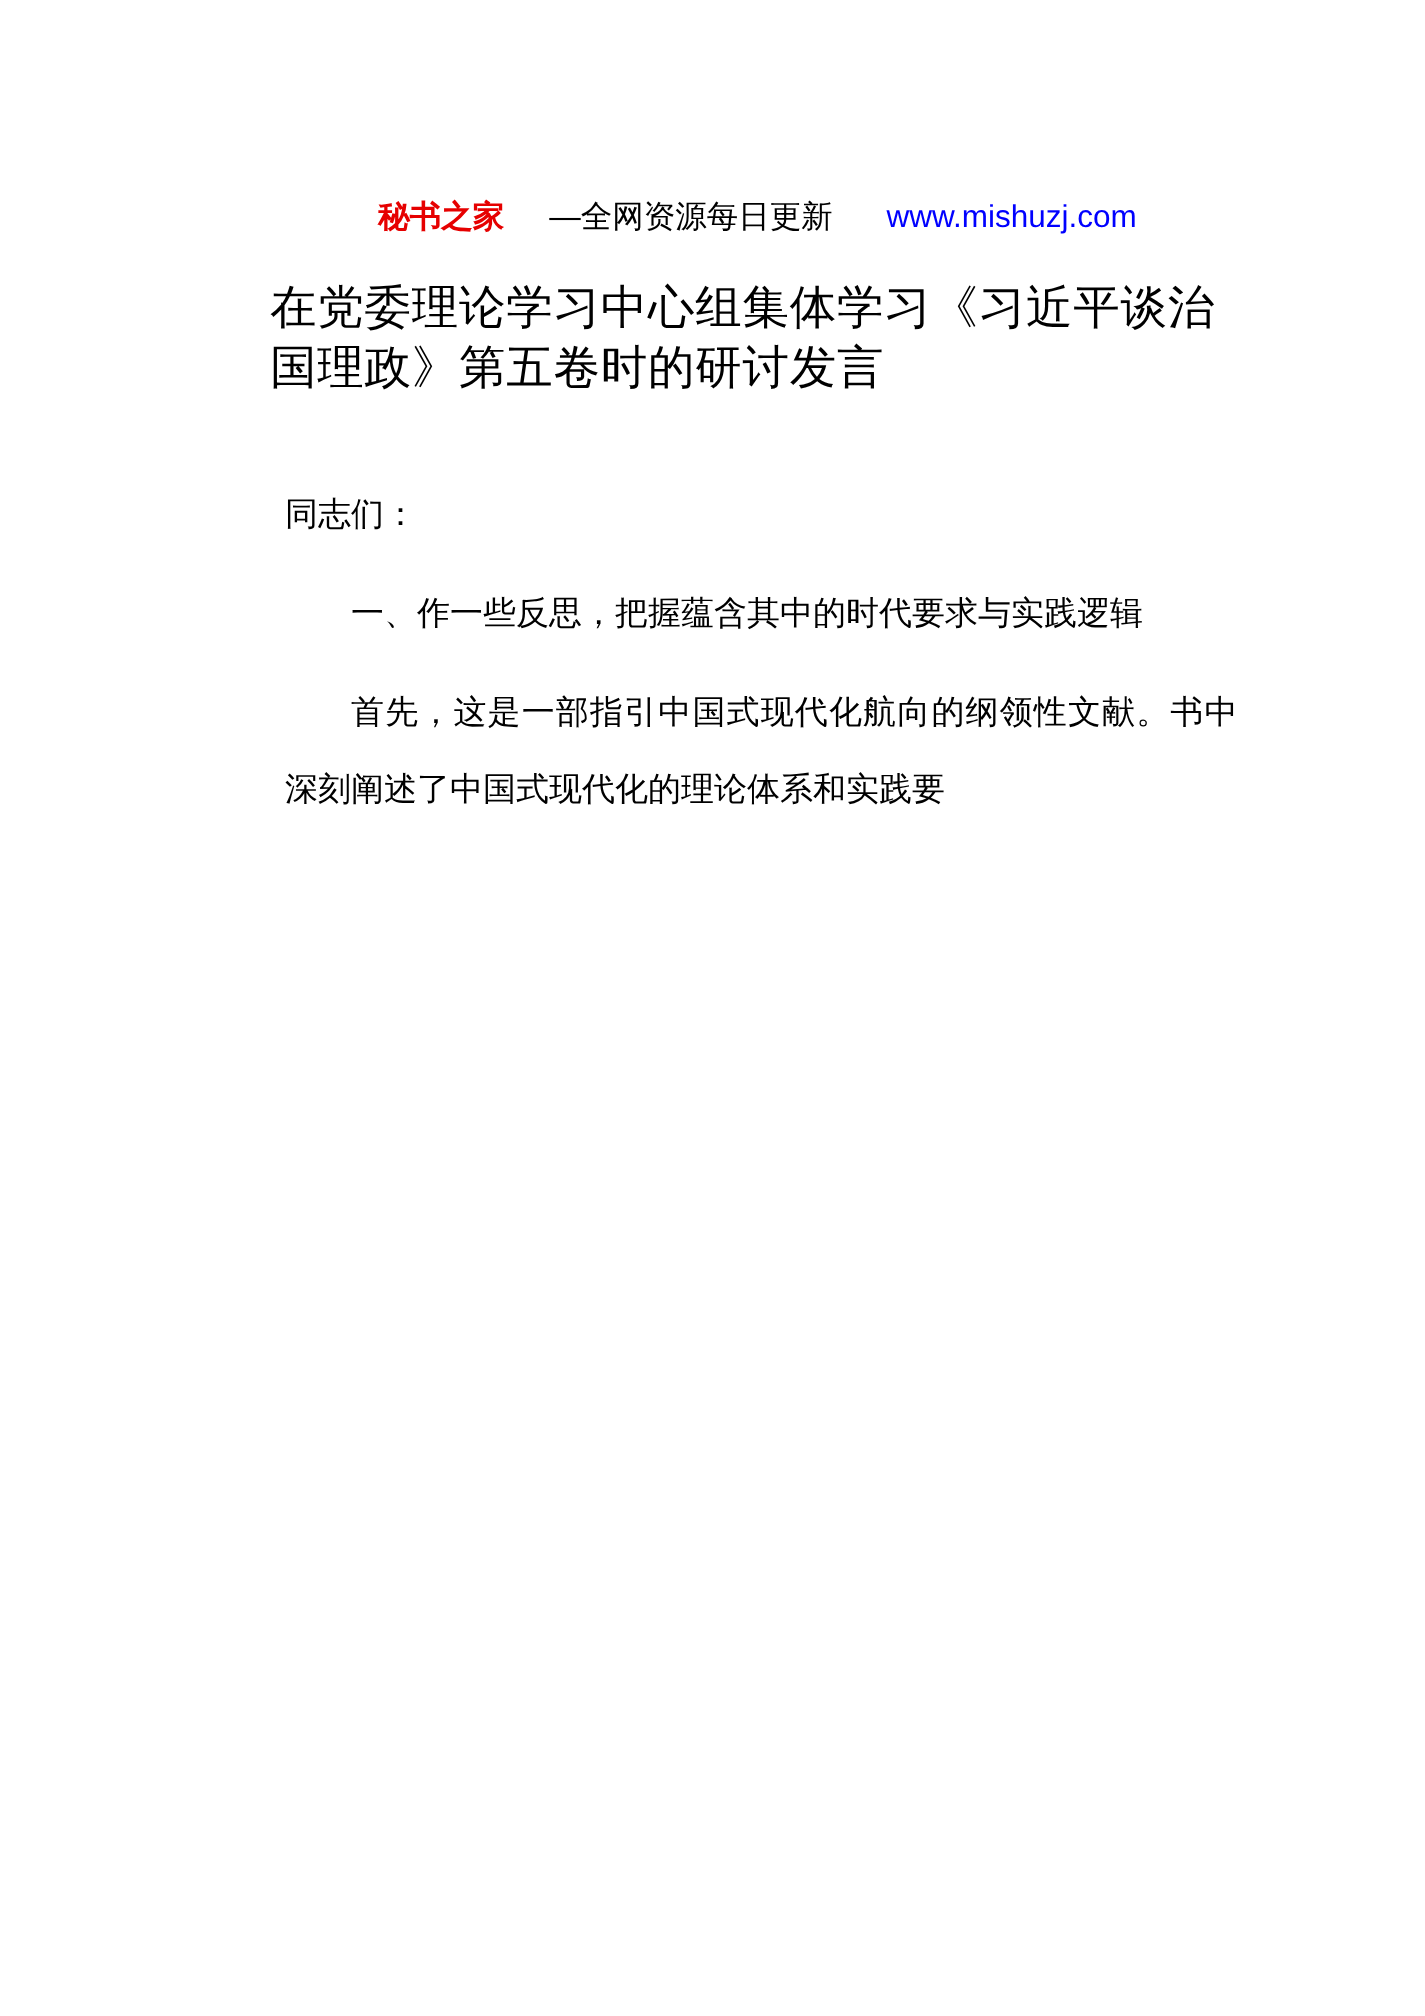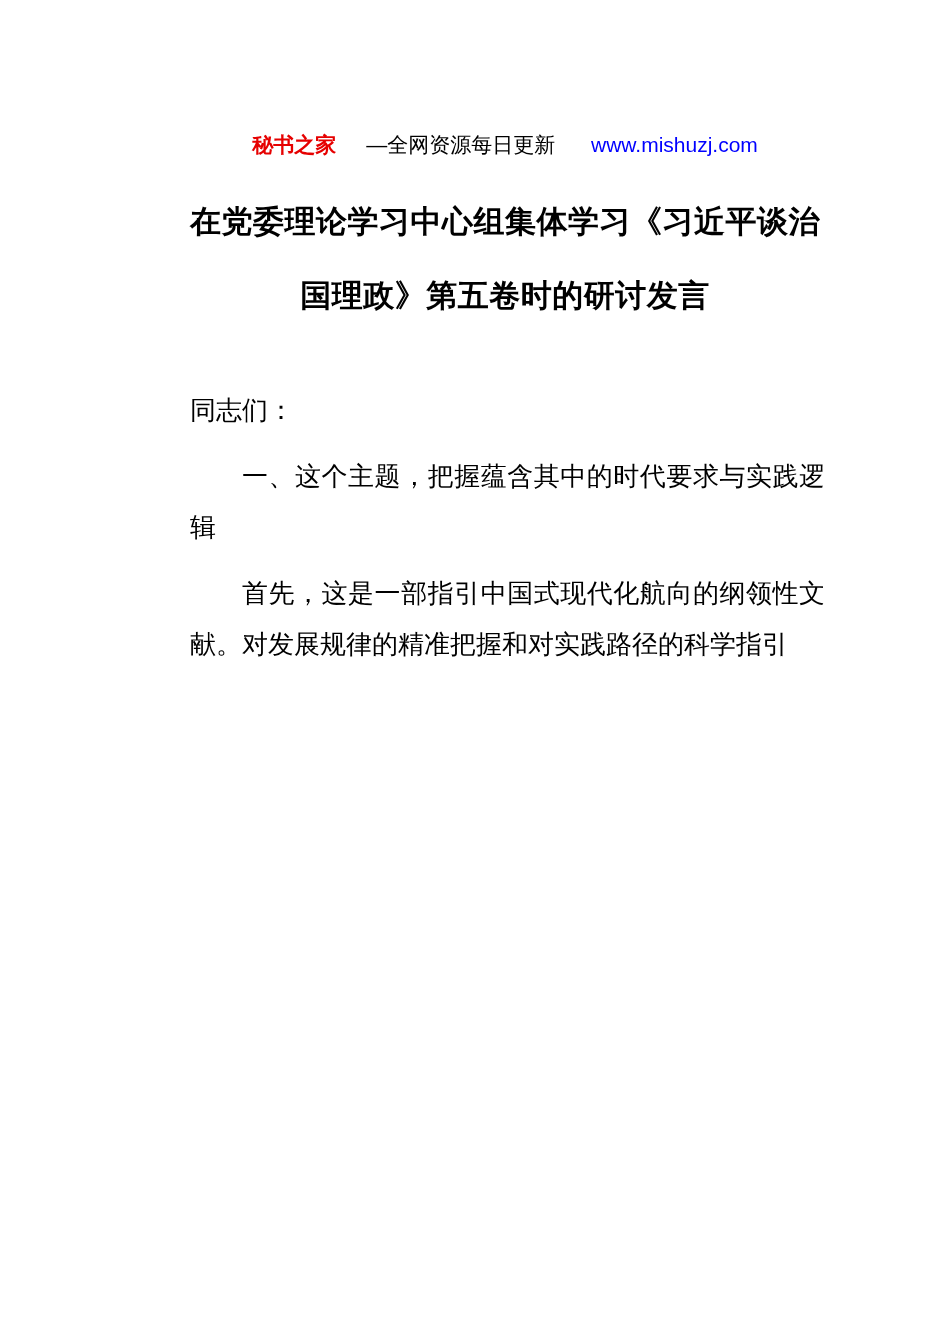--- a/index.html
+++ b/index.html
@@ -31,30 +31,30 @@
     color: #000000;
   }
   .doc-header .url {
     color: #0000ff;
     text-decoration: none;
     cursor: pointer;
   }
 
   .doc-title {
     margin: 26px 150px 0 150px;
-    text-align: center;
+    text-align: left;
     font-size: 31px;
-    font-weight: bold;
-    line-height: 74px;
+    font-weight: normal;
+    line-height: 40px;
     letter-spacing: 0.5px;
   }
 
   .doc-body {
     margin: 52px 140px 0 145px;
-    font-size: 26px;
+    font-size: 22px;
     line-height: 51px;
     text-align: justify;
   }
 
   .doc-body p {
     text-indent: 2em;
   }
   .doc-body p.salutation {
     text-indent: 0;
   }
@@ -65,17 +65,17 @@
 <div class="page">
 
   <div class="doc-header">
     <span class="brand">秘书之家</span><span class="tagline">—全网资源每日更新 </span><span class="url">www.mishuzj.com</span>
   </div>
 
   <h1 class="doc-title">在党委理论学习中心组集体学习《习近平谈治国理政》第五卷时的研讨发言</h1>
 
   <div class="doc-body">
     <p class="salutation">同志们：</p>
-    <p>一、这个主题，把握蕴含其中的时代要求与实践逻辑</p>
-    <p>首先，这是一部指引中国式现代化航向的纲领性文献。对发展规律的精准把握和对实践路径的科学指引</p>
+    <p>一、作一些反思，把握蕴含其中的时代要求与实践逻辑</p>
+    <p>首先，这是一部指引中国式现代化航向的纲领性文献。书中深刻阐述了中国式现代化的理论体系和实践要</p>
   </div>
 
 </div>
 
 </body></html>

